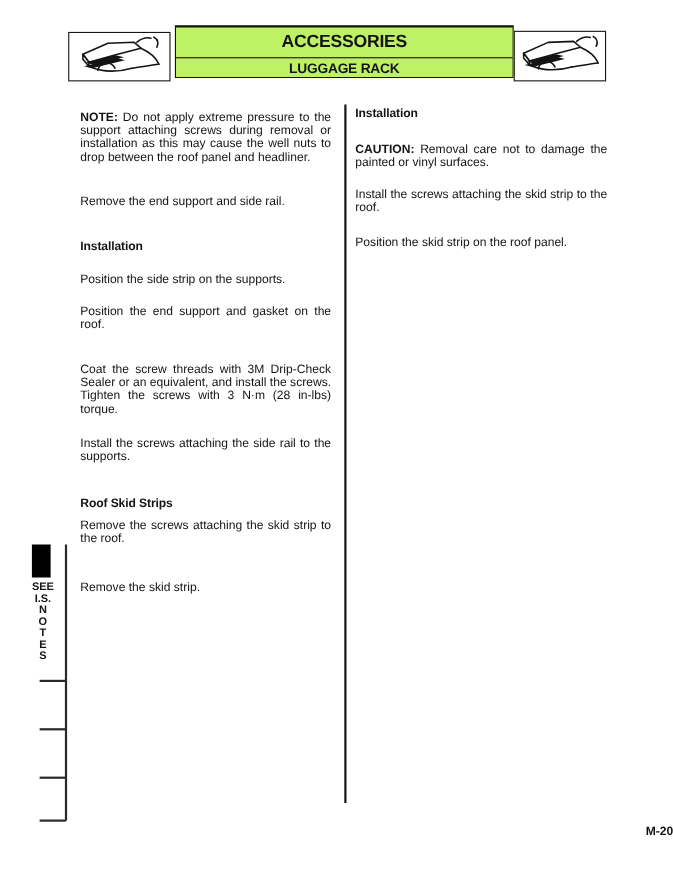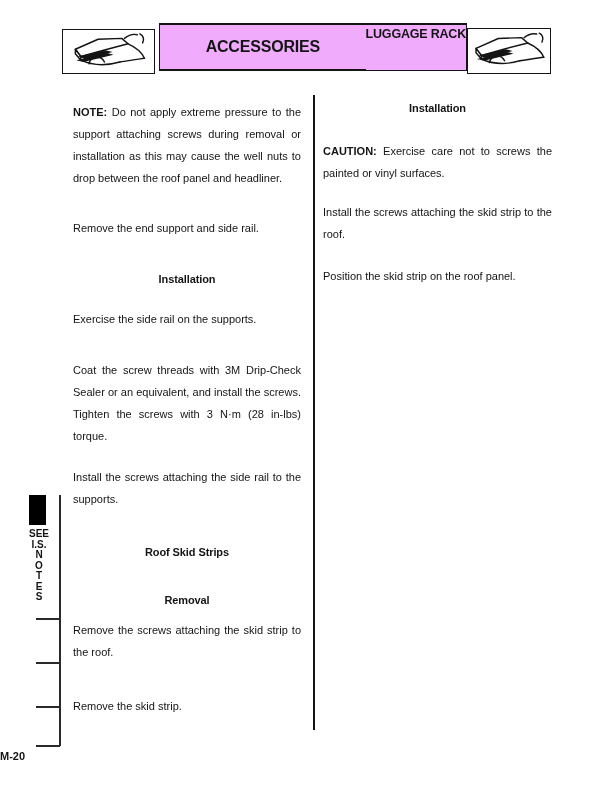--- a/index.html
+++ b/index.html
@@ -16,38 +16,38 @@
     border:1.4px solid #141414; background:#fff;
     display:flex; align-items:center; justify-content:center;
   }
   #art-box-left  { left:62px;  top:29px; width:93px; height:45px; }
   #art-box-right { left:467px; top:28px; width:84px; height:46px; }
   .art-box svg { width:86px; height:40px; }
 
   #title-box {
     position:absolute; left:159px; top:23px; width:308px; height:48px;
     box-sizing:border-box; border:1.6px solid #141414; border-top-width:2.2px;
-    background:#f0abfc; display:flex; flex-direction:row;
+    background:#bef264; display:flex; flex-direction:column;
   }
   .title-top {
     flex:1; display:flex; align-items:center; justify-content:center;
     border-bottom:1.6px solid #141414;
     font-weight:bold; font-size:16px; letter-spacing:-0.2px;
   }
   .title-bottom {
     height:17px; display:flex; align-items:center; justify-content:center;
     font-weight:bold; font-size:12.5px; letter-spacing:-0.2px;
   }
 
   
-  .col { position:absolute; font-size:11px; line-height:22px; }
+  .col { position:absolute; font-size:11px; line-height:12px; }
   #col-left  { left:73px;  top:101px; width:228px; }
   #col-right { left:323px; top:97px;  width:229px; }
   .col p { margin:0; text-align:justify; }
-  .col p.h { font-weight:bold; text-align:center; letter-spacing:-0.1px; }
+  .col p.h { font-weight:bold; text-align:left; letter-spacing:-0.1px; }
   .bp { font-weight:bold; }
 
   #divider {
     position:absolute; left:313px; top:95px; width:1.6px; height:635px;
     background:#141414;
   }
 
   
   #margin-black-block {
     position:absolute; left:29px; top:495px; width:17px; height:30px;
@@ -62,21 +62,21 @@
   }
   #see-notes {
     position:absolute; left:22px; top:528px; width:34px;
     text-align:center; font-weight:bold; font-size:10px; line-height:11px;
   }
   #see-notes .letters div { line-height:10.5px; }
 
   
   #page-number {
     position:absolute; left:0; right:0; top:750px;
-    text-align:left; font-weight:bold; font-size:11px;
+    text-align:right; font-weight:bold; font-size:11px;
   }
 </style>
 </head>
 <body>
 
 <div class="art-box" id="art-box-left">
   <svg viewBox="0 0 92 44">
     <g fill="none" stroke="#141414" stroke-width="1.6" stroke-linecap="round" stroke-linejoin="round">
       <path d="M9 19 L34 8 L60 7 L67 13 L40 20 L15 27 Z" fill="#ffffff"></path>
       <path d="M9 19 L9 24 L15 31 L15 27 Z" fill="#ffffff"></path>
@@ -111,34 +111,34 @@
       <path d="M63 7 C 68 3 73 2 77 3"></path>
       <path d="M80 2 C 84 4 85 8 83 12"></path>
     </g>
   </svg>
 </div>
 
 <div class="col" id="col-left">
   <p><b class="bp">NOTE:</b> <span>Do not apply extreme pressure to the support attaching screws during removal or installation as this may cause the well nuts to drop between the roof panel and headliner.</span></p>
   <p style="margin-top:28px">Remove the end support and side rail.</p>
   <p class="h" style="margin-top:29px">Installation</p>
-  <p style="margin-top:18px">Exercise the side rail on the supports.</p>
+  <p style="margin-top:18px">Position the side strip on the supports.</p>
+  <p style="margin-top:17px">Position the end support and gasket on the roof.</p>
   <p style="margin-top:29px">Coat the screw threads with 3M Drip-Check Sealer or an equivalent, and install the screws. Tighten the screws with 3 N·m (28 in-lbs) torque.</p>
   <p style="margin-top:19px">Install the screws attaching the side rail to the supports.</p>
   <p class="h" style="margin-top:31px">Roof Skid Strips</p>
-  <p class="h" style="margin-top:26px">Removal</p>
   <p style="margin-top:8px">Remove the screws attaching the skid strip to the roof.</p>
   <p style="margin-top:32px">Remove the skid strip.</p>
 </div>
 
 <div id="divider"></div>
 
 <div class="col" id="col-right">
   <p class="h">Installation</p>
-  <p style="margin-top:21px"><b class="bp">CAUTION:</b> <span>Exercise care not to screws the painted or vinyl surfaces.</span></p>
+  <p style="margin-top:21px"><b class="bp">CAUTION:</b> <span>Removal care not to damage the painted or vinyl surfaces.</span></p>
   <p style="margin-top:17px">Install the screws attaching the skid strip to the roof.</p>
   <p style="margin-top:20px">Position the skid strip on the roof panel.</p>
 </div>
 
 <div id="margin-black-block"></div>
 <div id="margin-line"></div>
 <div class="margin-tick" style="top:618px"></div>
 <div class="margin-tick" style="top:662px"></div>
 <div class="margin-tick" style="top:706px"></div>
 <div class="margin-tick" style="top:745px"></div>

